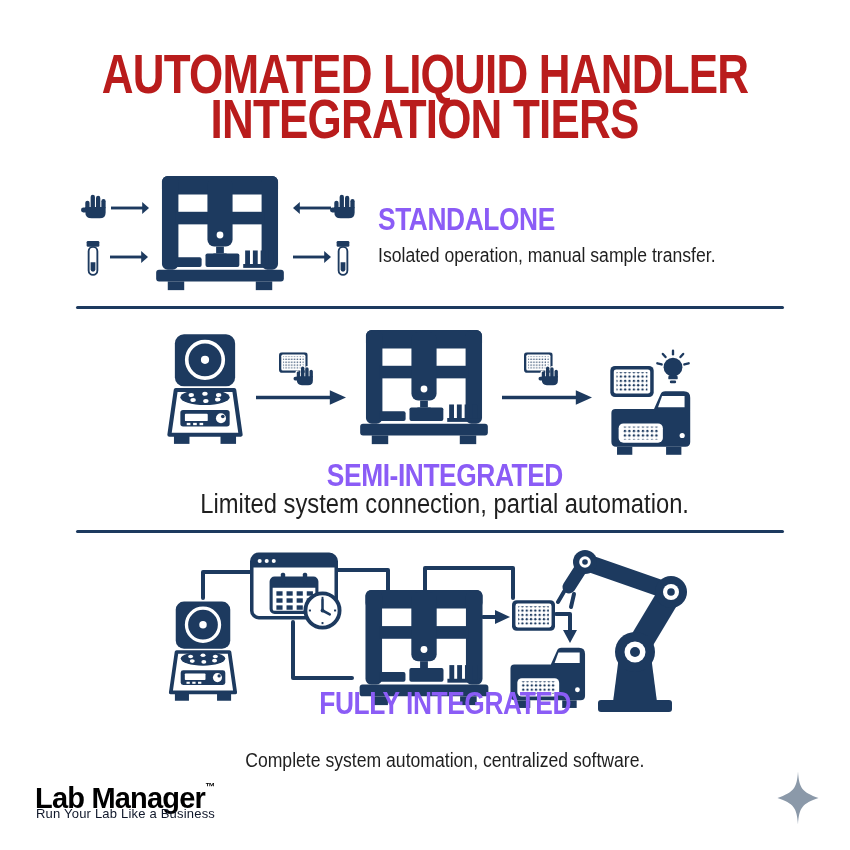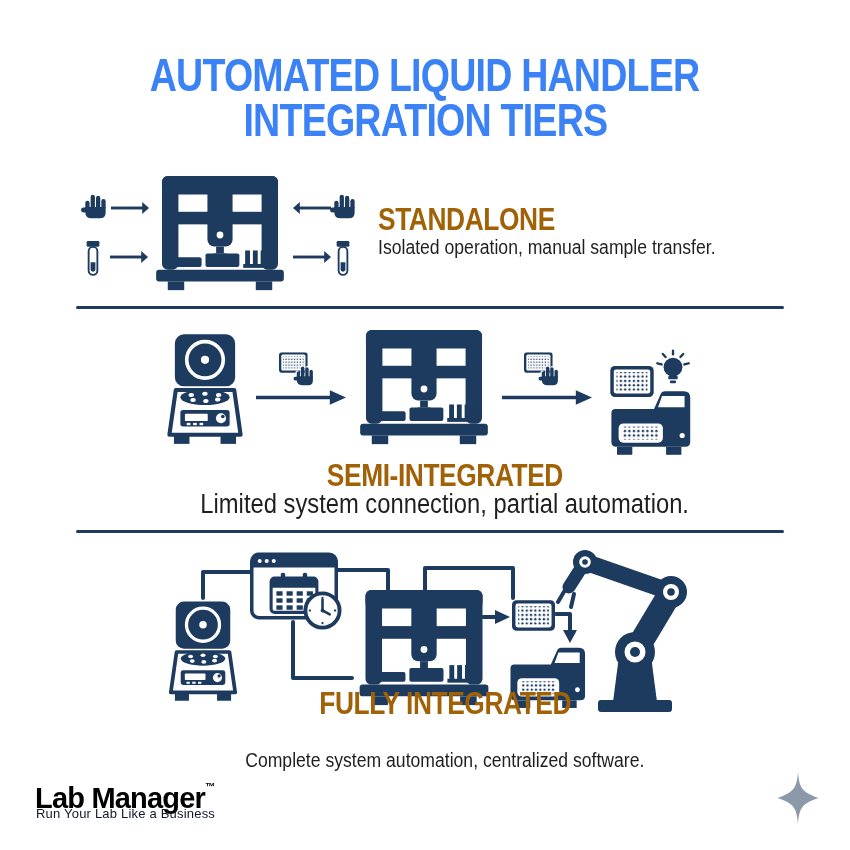--- a/index.html
+++ b/index.html
@@ -5,25 +5,25 @@
   html,body{margin:0;padding:0;}
   body{
     width:850px;height:850px;position:relative;overflow:hidden;
     background:#ffffff;
     font-family:"Liberation Sans", sans-serif;
   }
   .abs{position:absolute;}
   .ic{position:absolute;}
   .title{
     position:absolute;left:0;top:52px;width:850px;text-align:center;
-    color:#3b82f6;font-weight:800;font-size:47px;line-height:45px;
+    color:#b91c1c;font-weight:800;font-size:55px;line-height:45px;
   }
   .title .cond{display:inline-block;transform:scaleX(0.80);transform-origin:center;letter-spacing:-1px;white-space:nowrap;}
   .tier-head{
-    color:#a16207;font-weight:800;font-size:31px;line-height:31px;white-space:nowrap;
+    color:#8b5cf6;font-weight:800;font-size:31px;line-height:31px;white-space:nowrap;
   }
   .cond-l{display:inline-block;transform:scaleX(0.85);transform-origin:left center;letter-spacing:-0.5px;}
   .cond-c{display:inline-block;transform:scaleX(0.85);transform-origin:center;letter-spacing:-0.5px;}
   .tier-desc{
     color:#1f1f1f;font-size:20px;line-height:22px;white-space:nowrap;
   }
   .cond-d-l{display:inline-block;transform:scaleX(0.88);transform-origin:left center;}
   .cond-d-c{display:inline-block;transform:scaleX(0.88);transform-origin:center;}
   .center-wrap{position:absolute;left:0;width:850px;text-align:center;padding-left:20px;}
   .divider{position:absolute;left:76px;width:708px;height:3px;background:#1d3a5f;border-radius:2px;}
@@ -258,21 +258,21 @@
   <svg class="ic" style="left:293px;top:250px" width="38" height="14">
       <use href="#s-arrow"></use>
     </svg>
   <svg class="ic" style="left:335px;top:241px" width="16" height="36">
       <use href="#s-tube"></use>
     </svg>
 
   <div class="abs tier-head" style="left:378px;top:204px">
     <span class="cond-l">STANDALONE</span>
   </div>
-  <div class="abs tier-desc" style="left:378px;top:236px">
+  <div class="abs tier-desc" style="left:378px;top:244px">
     <span class="cond-d-l">Isolated operation, manual sample transfer.</span>
   </div>
 </div>
 
 <div class="divider" style="top:306px"></div>
 
 <div>
   <svg class="ic" style="left:163px;top:331px" width="84" height="118" preserveAspectRatio="none">
       <use href="#s-centrifuge"></use>
     </svg>

